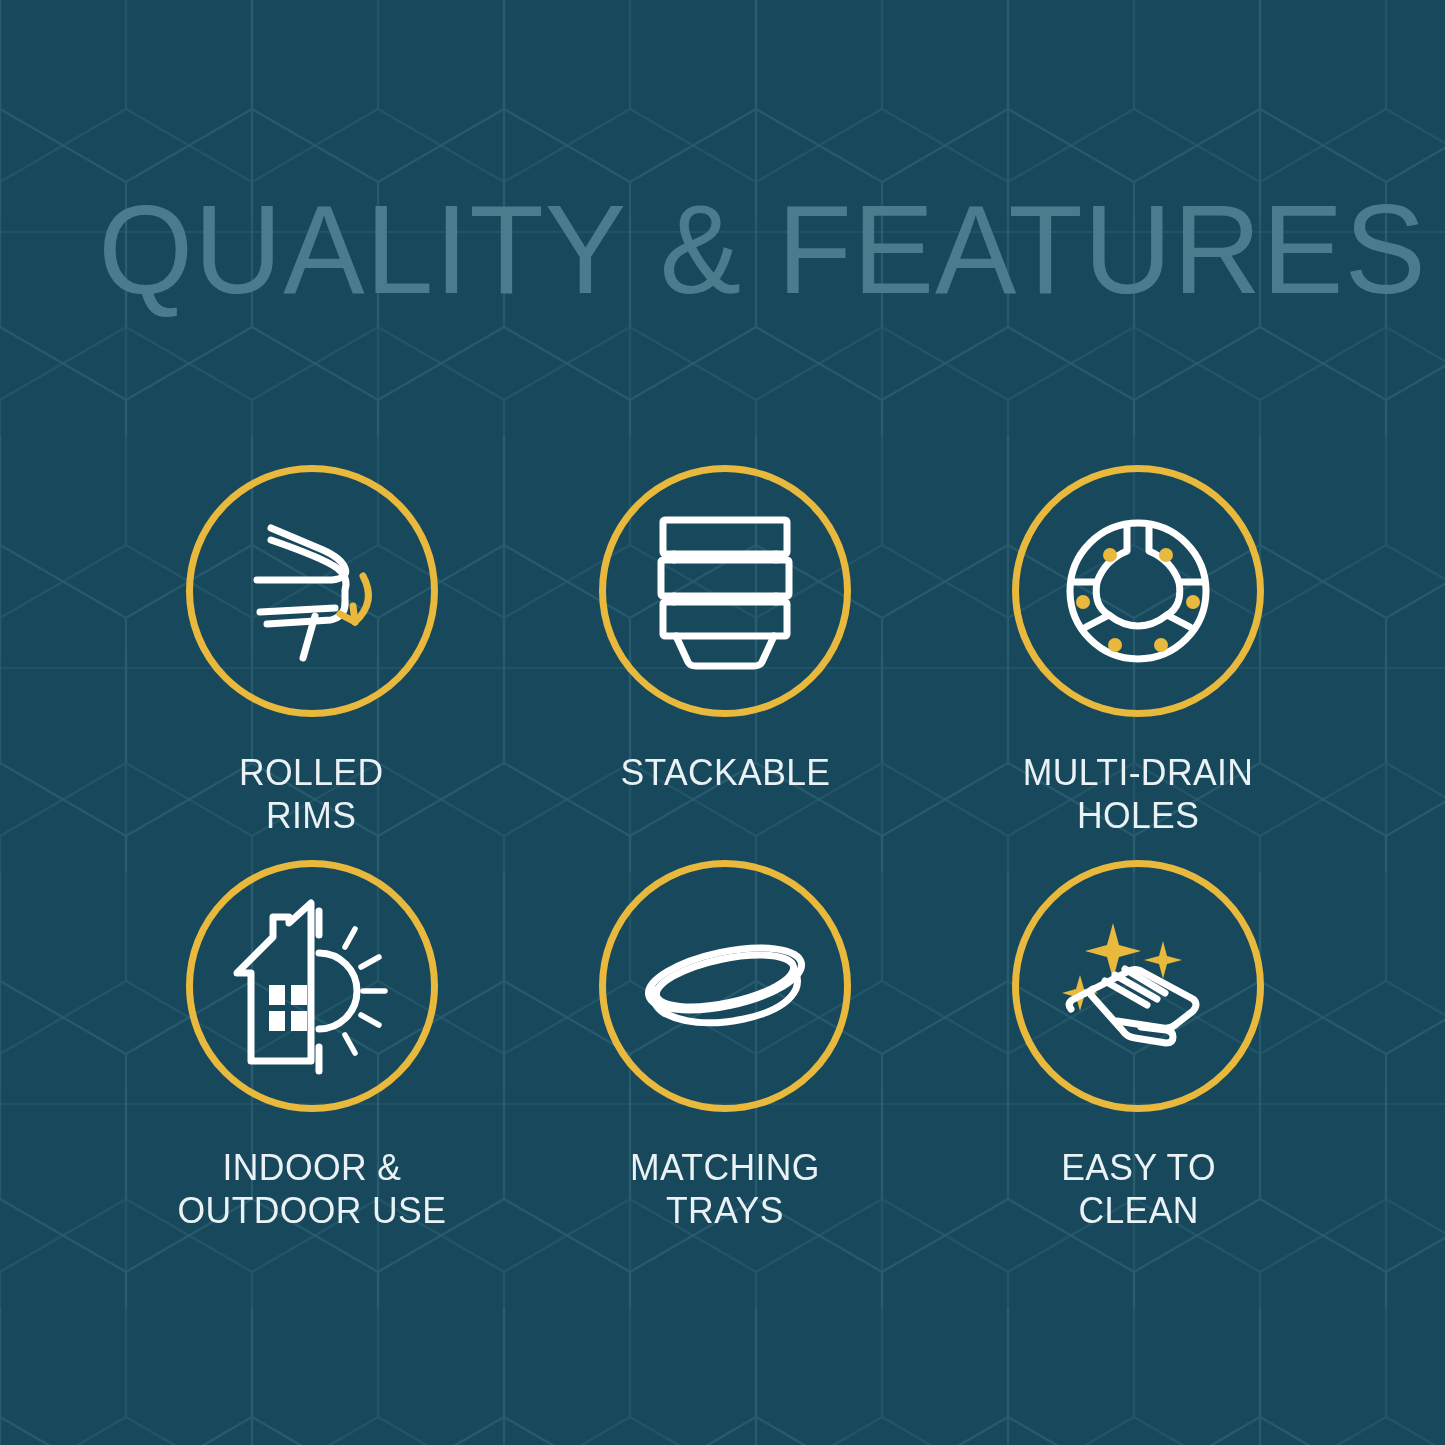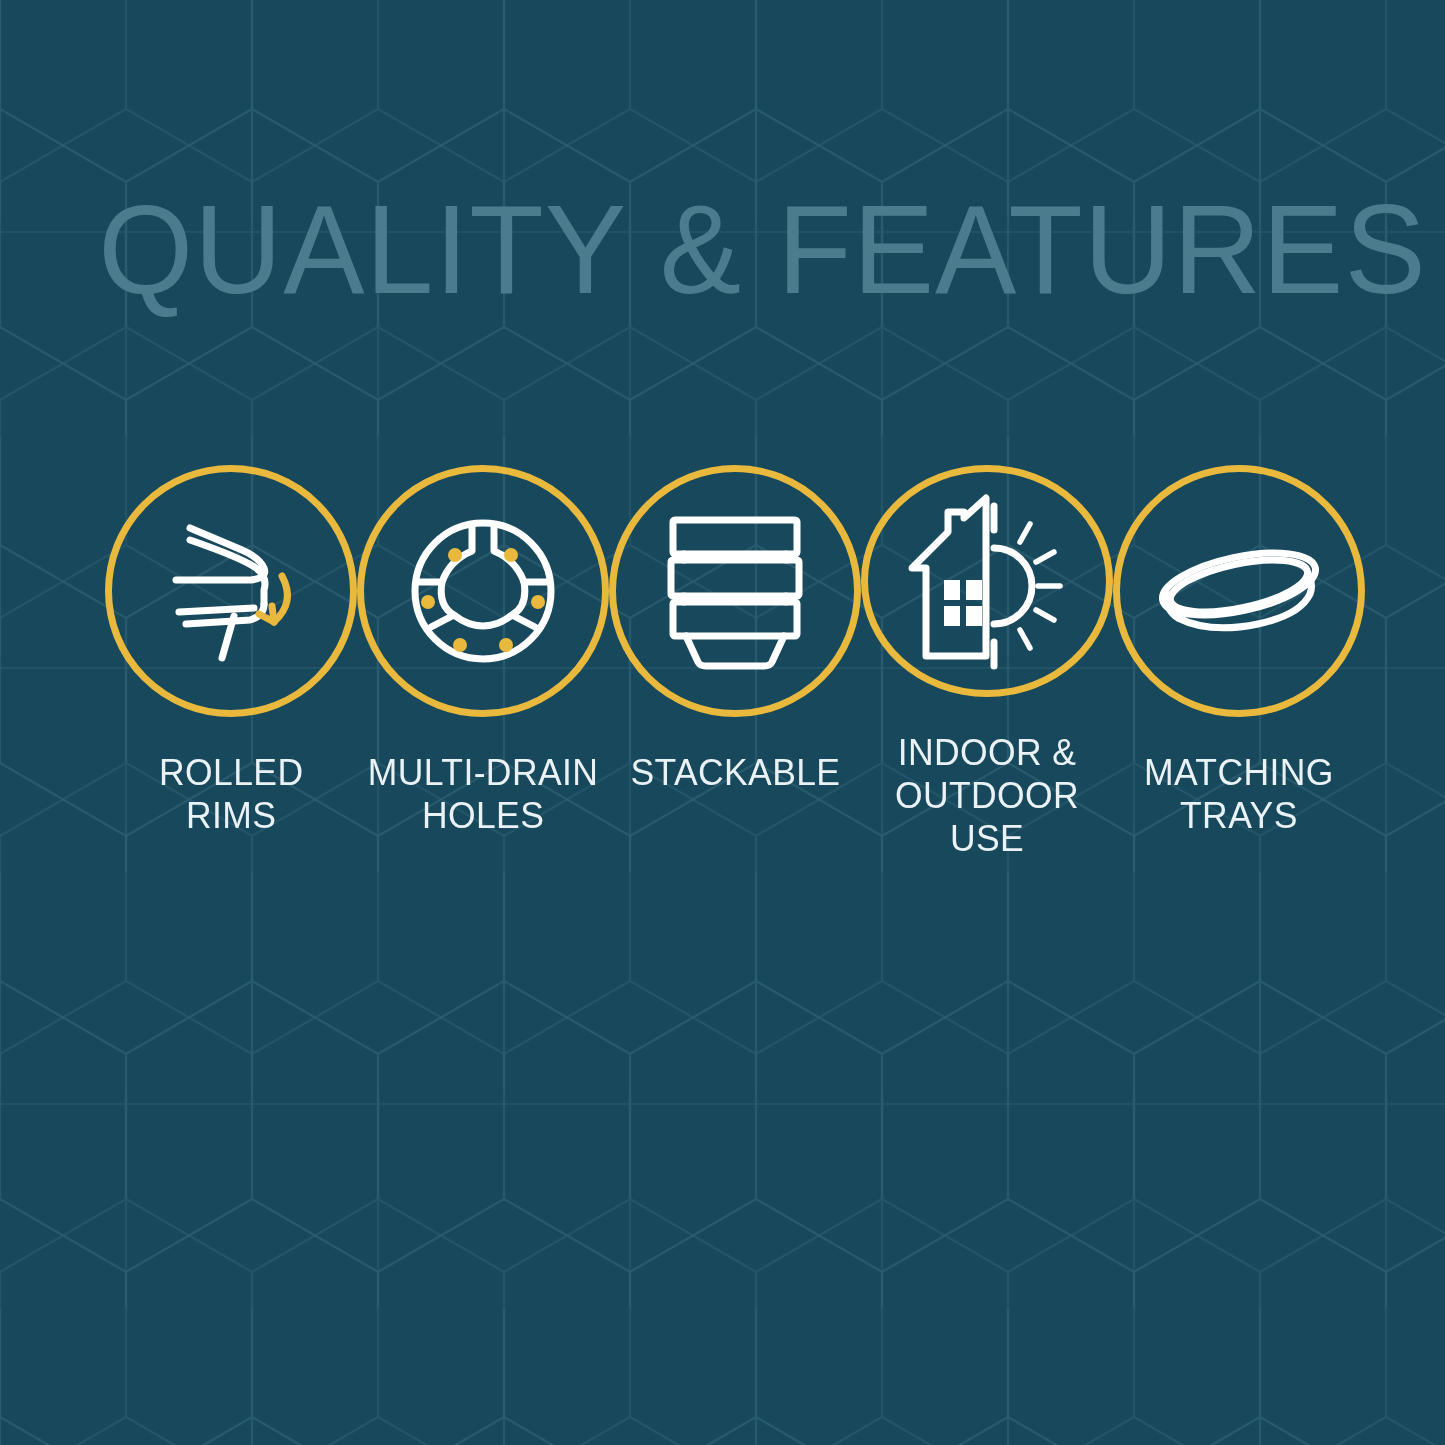--- a/index.html
+++ b/index.html
@@ -58,21 +58,21 @@
   }
 
   
   .grid {
     position: absolute;
     top: 465px;
     left: 105px;
     width: 1240px;
     z-index: 2;
     display: grid;
-    grid-template-columns: repeat(5, 1fr);
+    grid-template-columns: repeat(3, 1fr);
     grid-template-rows: repeat(2, 395px);
     column-gap: 0px;
     row-gap: 0px;
   }
 
   .cell {
     display: flex;
     flex-direction: column;
     align-items: center;
   }
@@ -204,64 +204,64 @@
         </svg>
       </div>
       <div class="label">ROLLED
 RIMS</div>
     </div>
 
     <div class="cell">
       <div class="badge">
         <svg viewBox="0 0 170 170">
           <g class="ico">
-            <circle cx="85" cy="85" r="68"></circle>
-
-            <path d="M74 19 L74 45 Q52 54 44 76 L19 76"></path>
-            <path d="M96 19 L96 45 Q118 54 126 76 L151 76"></path>
-            <path d="M33 121 L56 109 Q70 120 85 120 Q100 120 114 109 L137 121"></path>
-            <path d="M44 76 Q40 100 56 109"></path>
-            <path d="M126 76 Q130 100 114 109"></path>
-          </g>
-          <g class="gold-fill">
-            <circle cx="57" cy="49" r="7"></circle>
-            <circle cx="113" cy="49" r="7"></circle>
-            <circle cx="30" cy="96" r="7"></circle>
-            <circle cx="140" cy="96" r="7"></circle>
-            <circle cx="62" cy="139" r="7"></circle>
-            <circle cx="108" cy="139" r="7"></circle>
-          </g>
-        </svg>
-      </div>
-      <div class="label">MULTI-DRAIN
-HOLES</div>
-    </div>
-
-    <div class="cell">
-      <div class="badge">
-        <svg viewBox="0 0 170 170">
-          <g class="ico">
             <rect x="23" y="14" width="124" height="34" rx="2"></rect>
             <rect x="21" y="54" width="128" height="36" rx="2"></rect>
             <rect x="23" y="96" width="124" height="34" rx="2"></rect>
             <path d="M34 48 L34 54"></path>
             <path d="M136 48 L136 54"></path>
             <path d="M34 90 L34 96"></path>
             <path d="M136 90 L136 96"></path>
             <path d="M36 130 L48 156 Q50 160 56 160 L114 160 Q120 160 122 156 L134 130"></path>
           </g>
         </svg>
       </div>
       <div class="label">STACKABLE</div>
     </div>
 
     <div class="cell">
       <div class="badge">
         <svg viewBox="0 0 170 170">
           <g class="ico">
+            <circle cx="85" cy="85" r="68"></circle>
+
+            <path d="M74 19 L74 45 Q52 54 44 76 L19 76"></path>
+            <path d="M96 19 L96 45 Q118 54 126 76 L151 76"></path>
+            <path d="M33 121 L56 109 Q70 120 85 120 Q100 120 114 109 L137 121"></path>
+            <path d="M44 76 Q40 100 56 109"></path>
+            <path d="M126 76 Q130 100 114 109"></path>
+          </g>
+          <g class="gold-fill">
+            <circle cx="57" cy="49" r="7"></circle>
+            <circle cx="113" cy="49" r="7"></circle>
+            <circle cx="30" cy="96" r="7"></circle>
+            <circle cx="140" cy="96" r="7"></circle>
+            <circle cx="62" cy="139" r="7"></circle>
+            <circle cx="108" cy="139" r="7"></circle>
+          </g>
+        </svg>
+      </div>
+      <div class="label">MULTI-DRAIN
+HOLES</div>
+    </div>
+
+    <div class="cell">
+      <div class="badge">
+        <svg viewBox="0 0 170 170">
+          <g class="ico">
 
             <path d="M10 72 L46 36 L46 16 L62 16 L62 22 L84 2 L84 160 L24 160 L24 72 Z"></path>
           </g>
           <g class="white-fill">
             <rect x="42" y="84" width="16" height="20"></rect>
             <rect x="64" y="84" width="16" height="20"></rect>
             <rect x="42" y="110" width="16" height="20"></rect>
             <rect x="64" y="110" width="16" height="20"></rect>
           </g>
           <g class="ico">
@@ -290,15 +290,38 @@
             <ellipse cx="85" cy="78" rx="78" ry="27" transform="rotate(-12 85 78)"></ellipse>
             <ellipse cx="85" cy="80" rx="70" ry="22" transform="rotate(-12 85 80)"></ellipse>
             <path d="M12 86 Q11 104 24 112 Q56 128 104 118 Q146 109 156 88 Q159 80 156 72"></path>
           </g>
         </svg>
       </div>
       <div class="label">MATCHING
 TRAYS</div>
     </div>
 
+    <div class="cell">
+      <div class="badge">
+        <svg viewBox="0 0 170 170">
+
+          <g class="gold-fill">
+            <path d="M60 22 L66 44 L88 50 L66 56 L60 78 L54 56 L32 50 L54 44 Z"></path>
+            <path d="M110 40 L114 55 L129 59 L114 63 L110 78 L106 63 L91 59 L106 55 Z"></path>
+            <path d="M27 74 L31 88 L45 92 L31 96 L27 110 L23 96 L9 92 L23 88 Z"></path>
+          </g>
+
+          <g class="ico">
+            <path d="M18 108 Q14 103 19 99 L76 70 Q82 67 88 70 L140 98 Q146 103 140 110 L122 124"></path>
+            <path d="M122 124 Q117 128 110 127 L64 120"></path>
+            <path d="M40 88 Q36 90 38 94 L70 130 Q74 136 82 137 L113 142 Q120 142 120 136 Q120 130 113 129 L88 126"></path>
+            <path d="M52 80 L94 104"></path>
+            <path d="M62 74 L104 98"></path>
+            <path d="M72 68 L112 92"></path>
+          </g>
+        </svg>
+      </div>
+      <div class="label">EASY TO
+CLEAN</div>
+    </div>
 
   </div>
 </div>
 
 </body></html>

